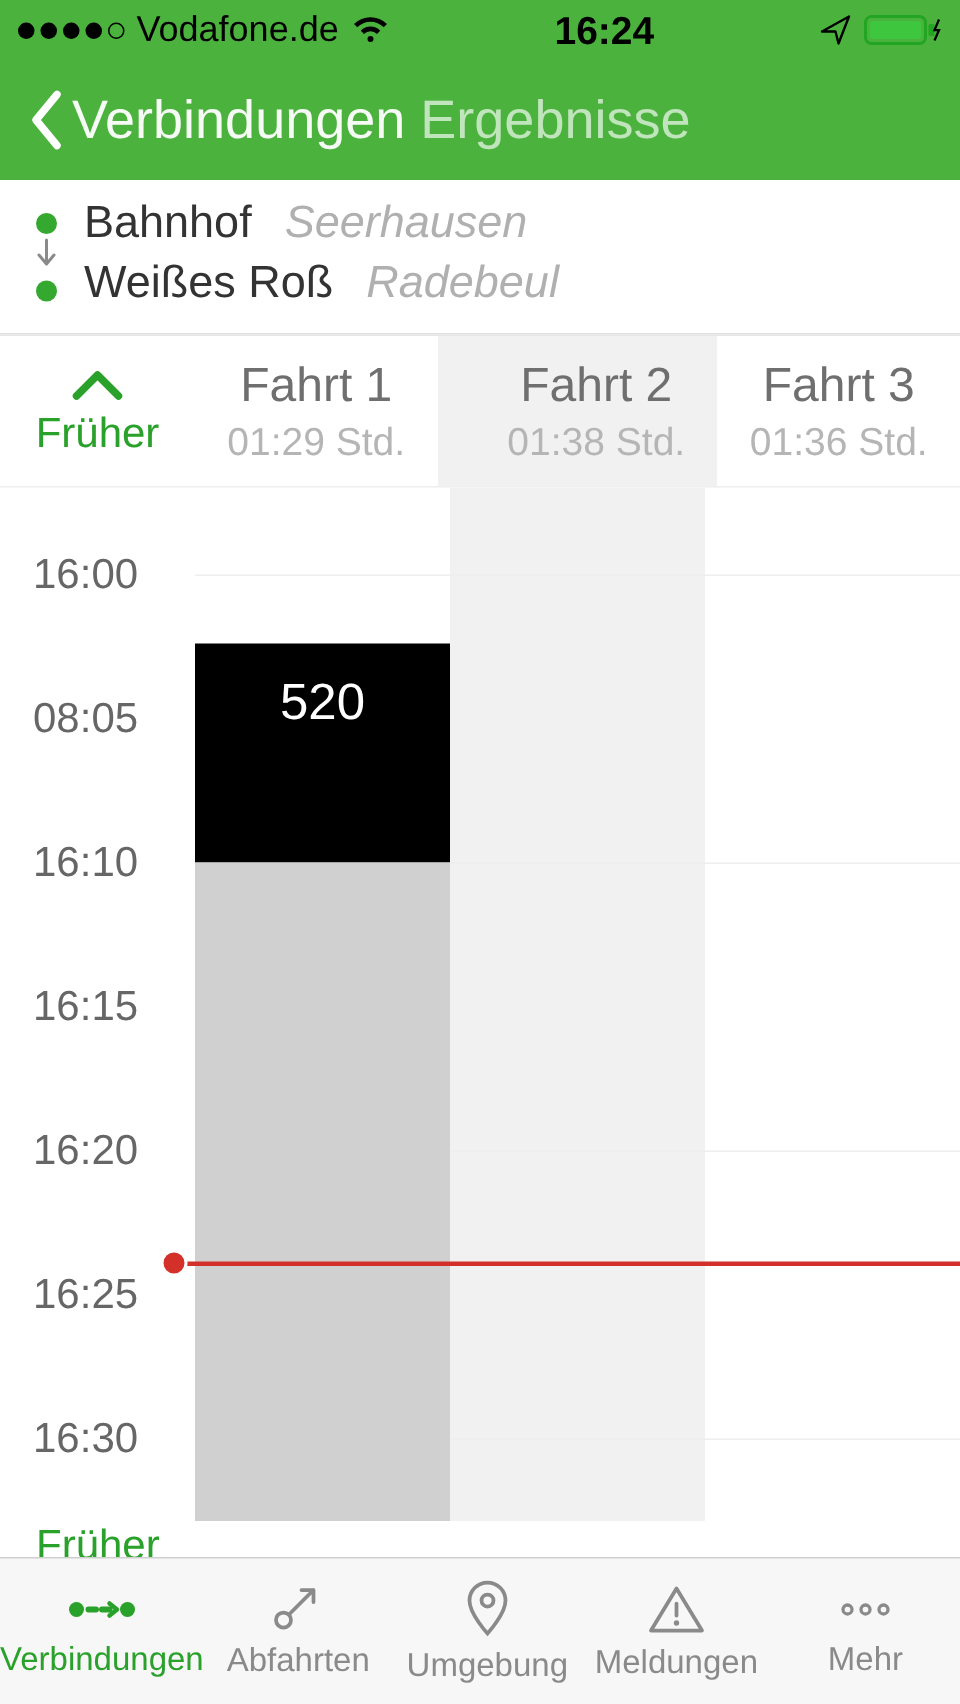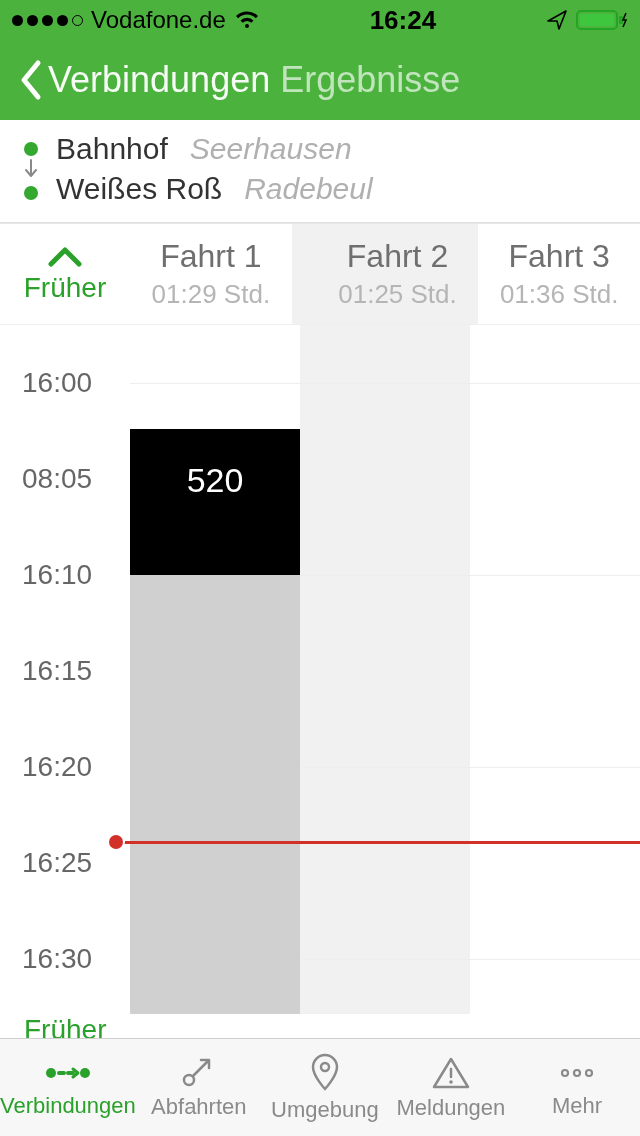--- a/index.html
+++ b/index.html
@@ -36,21 +36,21 @@
   
   .timeline-wrap { position:relative; height:690px; overflow:hidden; border-top:1px solid #eee;}
   .time-axis { position:absolute; left:0; top:0; bottom:0; width:114px;}
   .time-tick { position:absolute; left:22px; font-size:28px; color:#666;}
   .hline { position:absolute; left:130px; right:0; height:1px; background:#eee;}
   .col-lane { position:absolute; top:0; bottom:0;}
   .col-lane.sel { background:#f1f1f1;}
   .lane1 { left:130px; width:170px; }
   .lane2 { left:300px; width:170px; }
   .lane3 { left:470px; width:170px; }
-  .trip-block { position:absolute; background:#000; color:#fff; display:flex; align-items:flex-start; justify-content:center; font-size:34px; padding-top:32px;}
+  .trip-block { position:absolute; background:#000; color:#fff; display:flex; align-items:flex-start; justify-content:center; font-size:34px; padding-top:20px;}
   .trip-tail { position:absolute; background:#d0d0d0;}
   .now-line { position:absolute; left:116px; right:0; height:3px; background:#d4302a;}
   .now-dot { position:absolute; width:14px; height:14px; border-radius:50%; background:#d4302a; left:-7px; top:-6px; box-shadow:0 0 0 2px #fff;}
   
   .later-bar { height:64px; display:flex; align-items:flex-start; padding-left:24px;}
   .later-box { display:flex; flex-direction:column; align-items:center; color:#2aa12a;}
   .later-box .lbl { font-size:28px;}
   
   .tabbar { position:absolute; left:0; right:0; bottom:0; height:98px; background:#f7f7f7; border-top:1px solid #cfcfcf; display:flex;}
   .tab { flex:1; display:flex; flex-direction:column; align-items:center; justify-content:center; gap:4px; color:#8a8a8a; font-size:22px;}
@@ -139,21 +139,21 @@
         </svg>
     </div>
     <div class="lbl">Früher</div>
   </div>
   <div class="trip-col">
     <div class="trip-name">Fahrt 1</div>
     <div class="trip-dur">01:29 Std.</div>
   </div>
   <div class="trip-col sel">
     <div class="trip-name">Fahrt 2</div>
-    <div class="trip-dur">01:25 Std.</div>
+    <div class="trip-dur">01:38 Std.</div>
   </div>
   <div class="trip-col">
     <div class="trip-name">Fahrt 3</div>
     <div class="trip-dur">01:36 Std.</div>
   </div>
 </div>
 
 <div class="timeline-wrap">
 
   <div class="col-lane lane1"></div>

